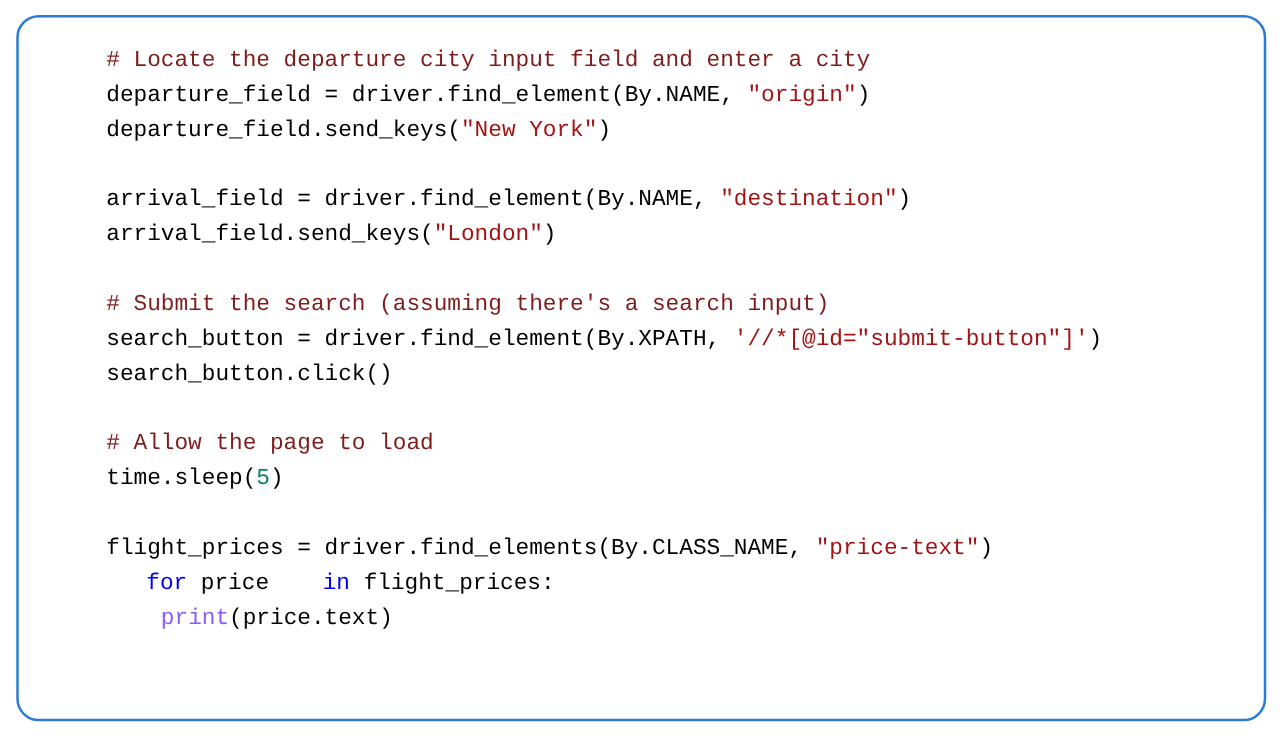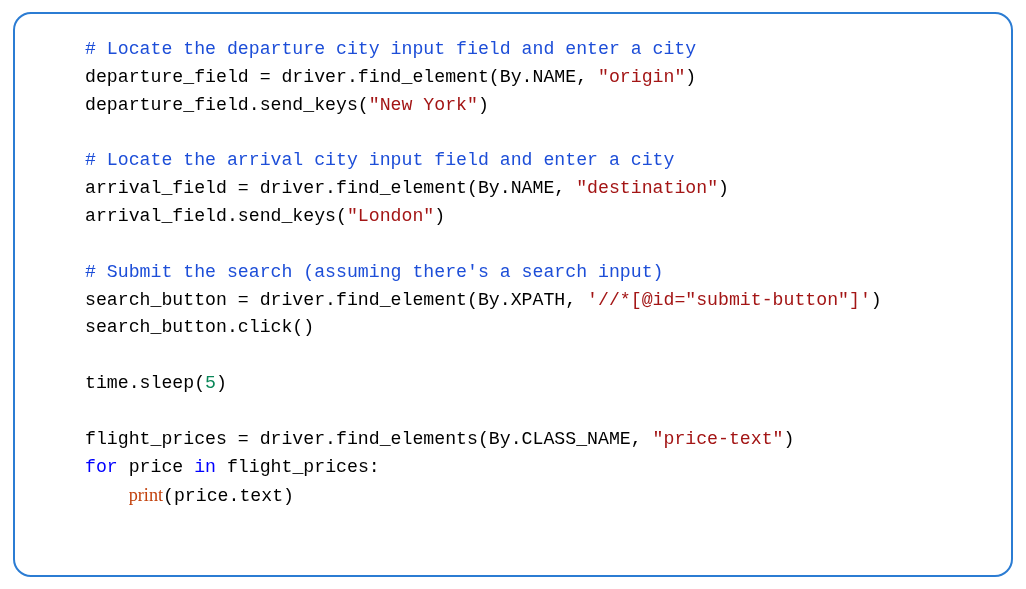--- a/index.html
+++ b/index.html
@@ -23,40 +23,40 @@
     overflow: hidden;
   }
   pre {
     margin: 0;
     font-family: "Consolas", "Monaco", "Courier New", monospace;
     font-size: 18.2px;
     line-height: 1.53;
     white-space: pre;
     color: #000000;
   }
-  .comment { color: #1d4ed8; text-align: right; }
+  .comment { color: #7f1d1d; text-align: right; }
   .string { color: #a31515; }
   .number { color: #098658; }
-  .keyword { color: #0000ff; }
-  .builtin { color: #c2410c; font-family: Liberation Serif, serif; }
+  .keyword { color: #0000ff; margin-left: 32px; }
+  .builtin { color: #8b5cf6; }
 </style>
 </head>
 <body>
 
 <div class="code-container">
   <pre id="code-pre"><span class="comment"># Locate the departure city input field and enter a city</span>
 departure_field = driver.find_element(By.NAME, <span class="string">"origin"</span>)
 departure_field.send_keys(<span class="string">"New York"</span>)
 
-<span class="comment"># Locate the arrival city input field and enter a city</span>
 arrival_field = driver.find_element(By.NAME, <span class="string">"destination"</span>)
 arrival_field.send_keys(<span class="string">"London"</span>)
 
 <span class="comment"># Submit the search (assuming there's a search input)</span>
 search_button = driver.find_element(By.XPATH, <span class="string">'//*[@id="submit-button"]'</span>)
 search_button.click()
 
+<span class="comment"># Allow the page to load</span>
 time.sleep(<span class="number">5</span>)
 
 flight_prices = driver.find_elements(By.CLASS_NAME, <span class="string">"price-text"</span>)
 <span class="keyword">for</span> price <span class="keyword">in</span> flight_prices:
     <span class="builtin">print</span>(price.text)</pre>
 </div>
 
 </body></html>

